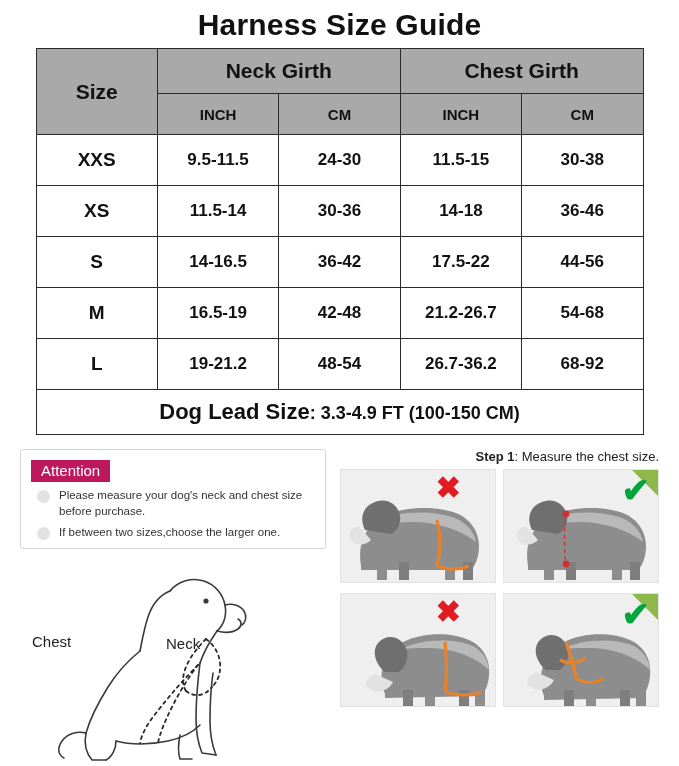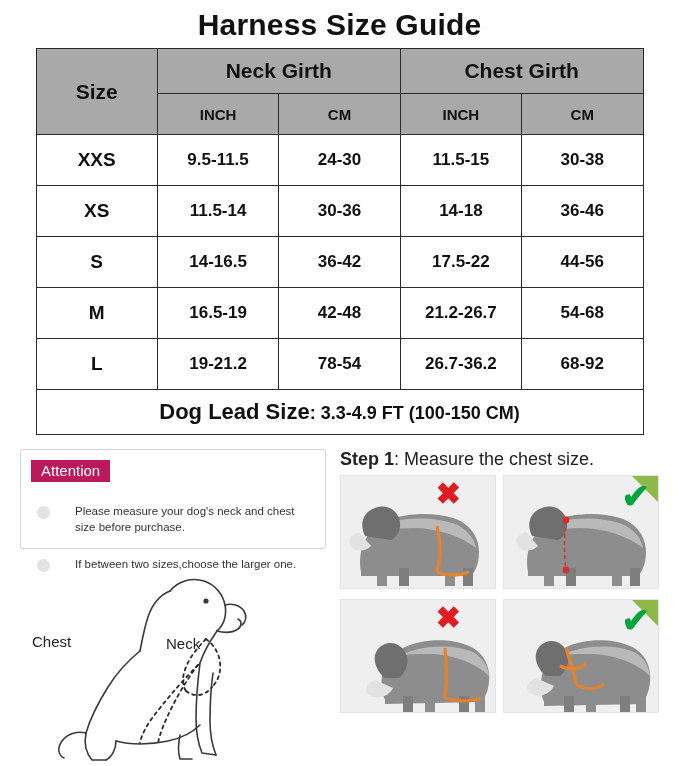--- a/index.html
+++ b/index.html
@@ -110,22 +110,21 @@
     display: inline-block;
     background: #be185d;
     color: #ffffff;
     font-size: 15px;
     font-weight: normal;
     padding: 2px 10px 3px 10px;
   }
   .bullet-row {
     display: flex;
     align-items: flex-start;
-    margin-top: 22px;
-    gap: 16px;
+    margin-top: 6px;
   }
   .bullet-dot {
     width: 13px;
     height: 13px;
     border-radius: 50%;
     background: #e2e2e2;
     margin: 2px 9px 0 6px;
     flex: 0 0 auto;
   }
   .bullet-text {
@@ -151,23 +150,24 @@
     position: absolute;
     font-size: 15px;
     color: #222;
   }
   .label-chest { left: 12px; top: 78px; }
   .label-neck  { left: 146px; top: 80px; }
 
   
   .step-block { margin-bottom: 10px; }
   .step-caption {
-    font-size: 18px;
+    font-size: 13px;
     color: #222;
     margin-bottom: 5px;
+    text-align: right;
   }
   .step-caption b { font-weight: bold; }
   .photo-pair {
     display: flex;
     gap: 7px;
   }
   .photo {
     position: relative;
     width: 156px;
     height: 112px;
@@ -242,21 +242,21 @@
     <tr class="body-row">
       <td class="size-label">M</td>
       <td>16.5-19</td>
       <td>42-48</td>
       <td>21.2-26.7</td>
       <td>54-68</td>
     </tr>
     <tr class="body-row">
       <td class="size-label">L</td>
       <td>19-21.2</td>
-      <td>78-54</td>
+      <td>48-54</td>
       <td>26.7-36.2</td>
       <td>68-92</td>
     </tr>
 
     <tr class="lead-row">
       <td colspan="5">
         <span class="lead-label">Dog Lead Size</span><span class="lead-value">: 3.3-4.9 FT (100-150 CM)</span>
       </td>
     </tr>
   </tbody>

